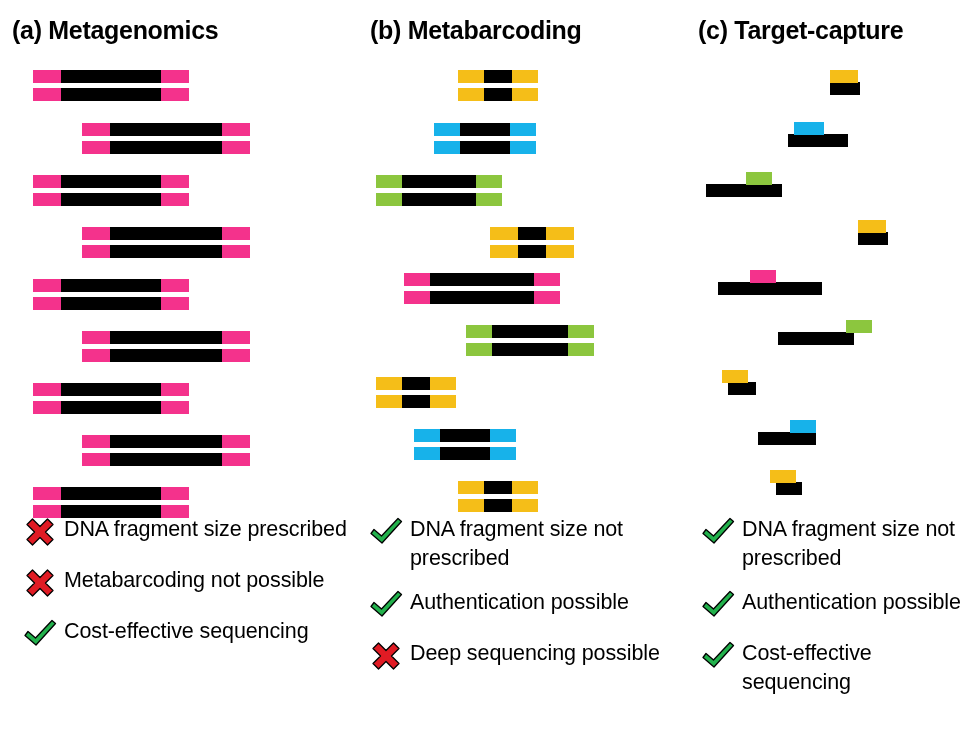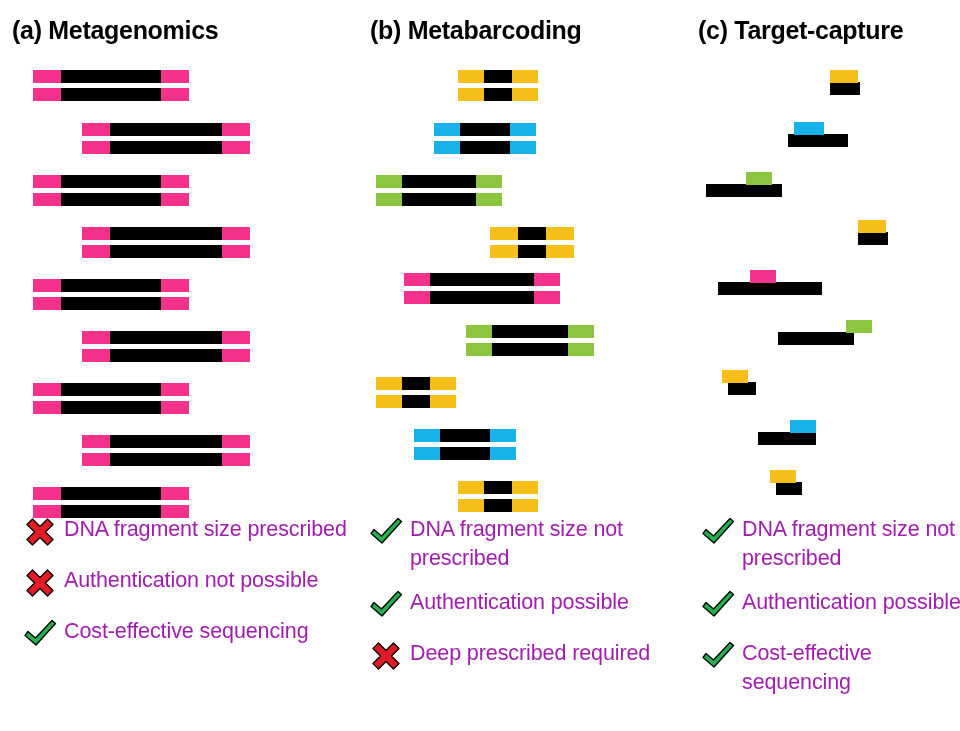--- a/index.html
+++ b/index.html
@@ -101,21 +101,21 @@
     flex: 0 0 auto;
     width: 36px;
     height: 36px;
     margin-right: 6px;
     margin-top: 0px;
   }
   .bullet-icon svg { display: block; width: 36px; height: 36px; }
   .bullet-text {
     font-size: 21.5px;
     line-height: 1.33;
-    color: #a21caf;
+    color: #000000;
     padding-top: 1px;
     letter-spacing: -0.1px;
   }
 </style>
 </head>
 <body>
 
 <div class="panel" id="panel-a">
   <div class="panel-title">(a) Metagenomics</div>
   <div class="frag-area" id="frags-a">
@@ -164,21 +164,21 @@
           </svg>
         </div>
         <div class="bullet-text">DNA fragment size prescribed</div>
       </div>
       <div class="bullet">
         <div class="bullet-icon">
           <svg viewBox="0 0 36 36" xmlns="http://www.w3.org/2000/svg">
             <path d="M10.5 5 L18 12.5 L25.5 5 L31 10.5 L23.5 18 L31 25.5 L25.5 31 L18 23.5 L10.5 31 L5 25.5 L12.5 18 L5 10.5 Z" fill="#e01b24" stroke="#000000" stroke-width="1.3" stroke-linejoin="round"></path>
           </svg>
         </div>
-        <div class="bullet-text">Authentication not possible</div>
+        <div class="bullet-text">Metabarcoding not possible</div>
       </div>
       <div class="bullet">
         <div class="bullet-icon">
           <svg viewBox="0 0 36 36" xmlns="http://www.w3.org/2000/svg">
             <path d="M3 19.5 L6 15.5 L13.5 22 L30 4.5 L33.5 7.5 L14 29 Z" fill="#22b14c" stroke="#000000" stroke-width="1.3" stroke-linejoin="round"></path>
           </svg>
         </div>
         <div class="bullet-text">Cost-effective sequencing</div>
       </div>
     </div>
@@ -240,21 +240,21 @@
           </svg>
         </div>
         <div class="bullet-text">Authentication possible</div>
       </div>
       <div class="bullet">
         <div class="bullet-icon">
           <svg viewBox="0 0 36 36" xmlns="http://www.w3.org/2000/svg">
             <path d="M10.5 5 L18 12.5 L25.5 5 L31 10.5 L23.5 18 L31 25.5 L25.5 31 L18 23.5 L10.5 31 L5 25.5 L12.5 18 L5 10.5 Z" fill="#e01b24" stroke="#000000" stroke-width="1.3" stroke-linejoin="round"></path>
           </svg>
         </div>
-        <div class="bullet-text">Deep prescribed required</div>
+        <div class="bullet-text">Deep sequencing possible</div>
       </div>
     </div>
 </div>
 
 <div class="panel" id="panel-c">
   <div class="panel-title">(c) Target-capture</div>
   <div class="frag-area" id="frags-c">
       <div class="tc-group" style="left: 0px; top: 10px; width: 270px; height: 26px;">
         <div class="tc-frag" style="left: 140px; width: 30px;"></div>
         <div class="tc-probe seg-yellow" style="left: 140px; width: 28px;"></div>

